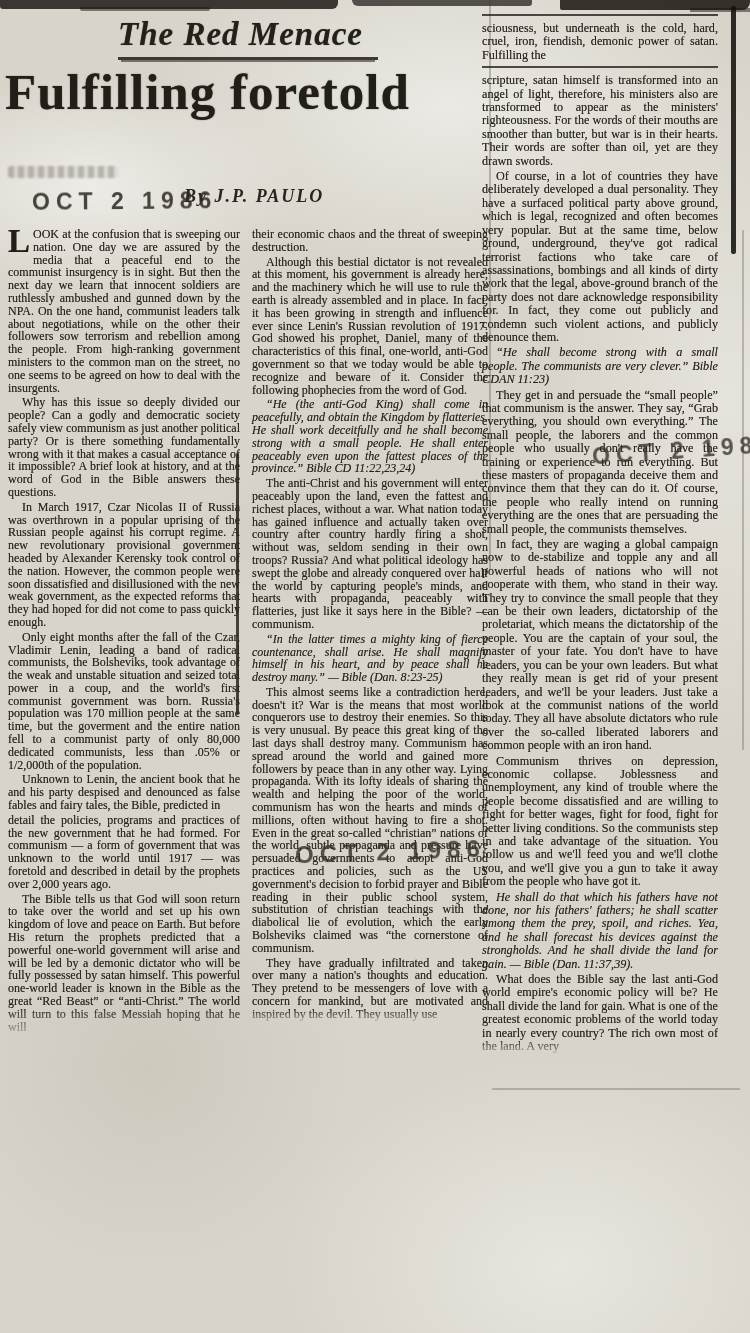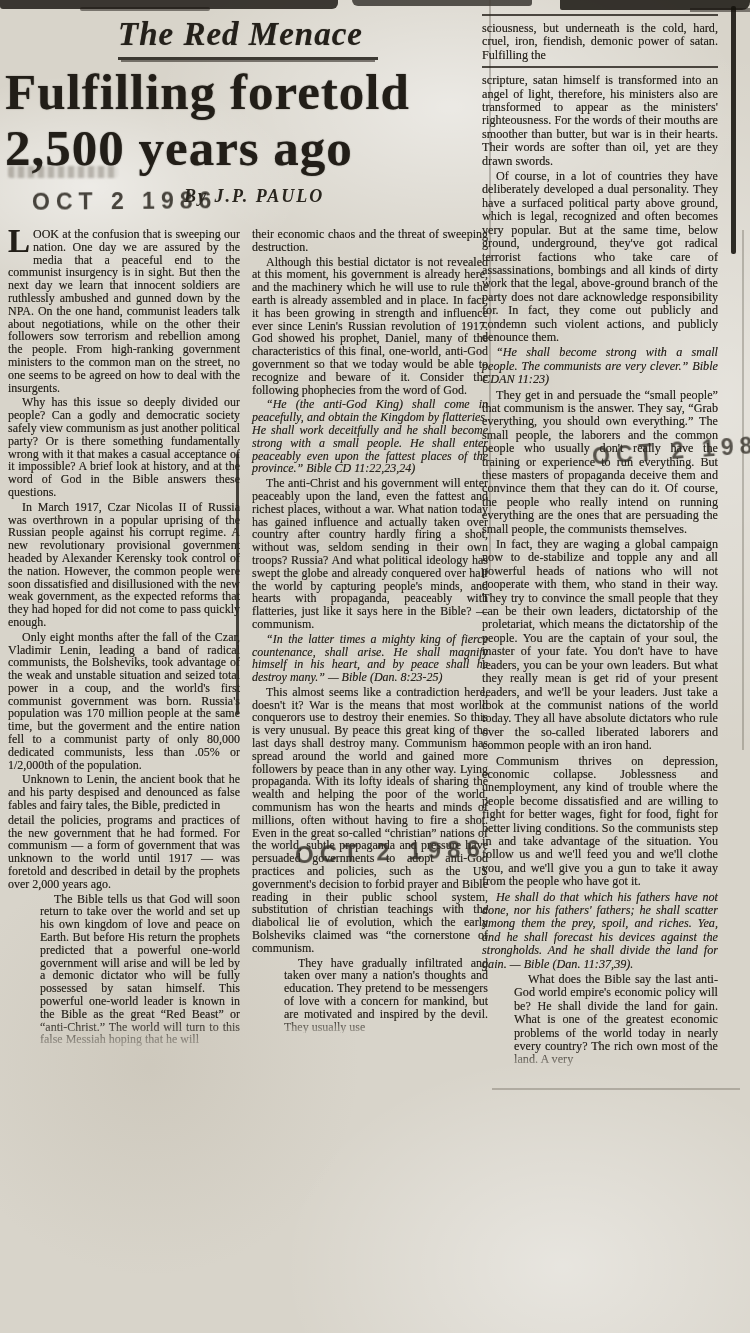--- a/index.html
+++ b/index.html
@@ -83,21 +83,20 @@
   .col-left{left:8px;top:228px;width:232px;}
   .col-mid{left:252px;top:228px;width:236px;}
   .col-right{left:482px;top:14px;width:236px;font-size:12.2px;line-height:13.4px;}
   .para{margin:0 0 2px 0;text-indent:14px;}
   .para.noindent{text-indent:0;}
   .para.quote{font-style:italic;text-indent:14px;}
   .para.gap-before{margin-top:2px;}
   .para.fadeout{
     -webkit-mask-image:linear-gradient(to bottom, #000 82%, rgba(0,0,0,.25) 100%);
     mask-image:linear-gradient(to bottom, #000 82%, rgba(0,0,0,.25) 100%);
-    margin-left:32px;
   }
   .dropcap{
     float:left;font-size:33px;line-height:25px;font-weight:bold;
     padding:1px 3px 0 0;color:#221e18;
   }
   .rule{height:2px;background:rgba(38,33,26,.8);margin:4px 0 6px 0;}
   .rule.top{margin:0 0 6px 0;}
 </style>
 </head>
 <body>
@@ -113,21 +112,20 @@
 <div class="vline v1"></div>
 <div class="vline v2"></div>
 <div class="vline v3"></div>
 <div class="vline v4"></div>
 <div class="hline-faint"></div>
 
 <div class="kicker">The Red Menace</div>
 
 <div class="headline">
   <span>Fulfilling foretold</span><br>
-  <span>2,500 years ago</span>
 </div>
 
 <div class="smudge"></div>
 
 <div class="stamp s1">OCT 2 1986</div>
 <div class="byline">By J.P. PAULO</div>
 
 <div class="col col-left">
     <p class="para noindent"><span class="dropcap">L</span>OOK at the confusion that is sweeping our nation. One day we are assured by the media that a peaceful end to the communist insurgency is in sight. But then the next day we learn that innocent soldiers are ruthlessly ambushed and gunned down by the NPA. On the one hand, communist leaders talk about negotiations, while on the other their followers sow terrorism and rebellion among the people. From high-ranking government ministers to the common man on the street, no one seems to be agreed on how to deal with the insurgents.</p>
     <p class="para body">Why has this issue so deeply divided our people? Can a godly and democratic society safely view communism as just another political party? Or is there something fundamentally wrong with it that makes a casual acceptance of it impossible? A brief look at history, and at the word of God in the Bible answers these questions.</p>

